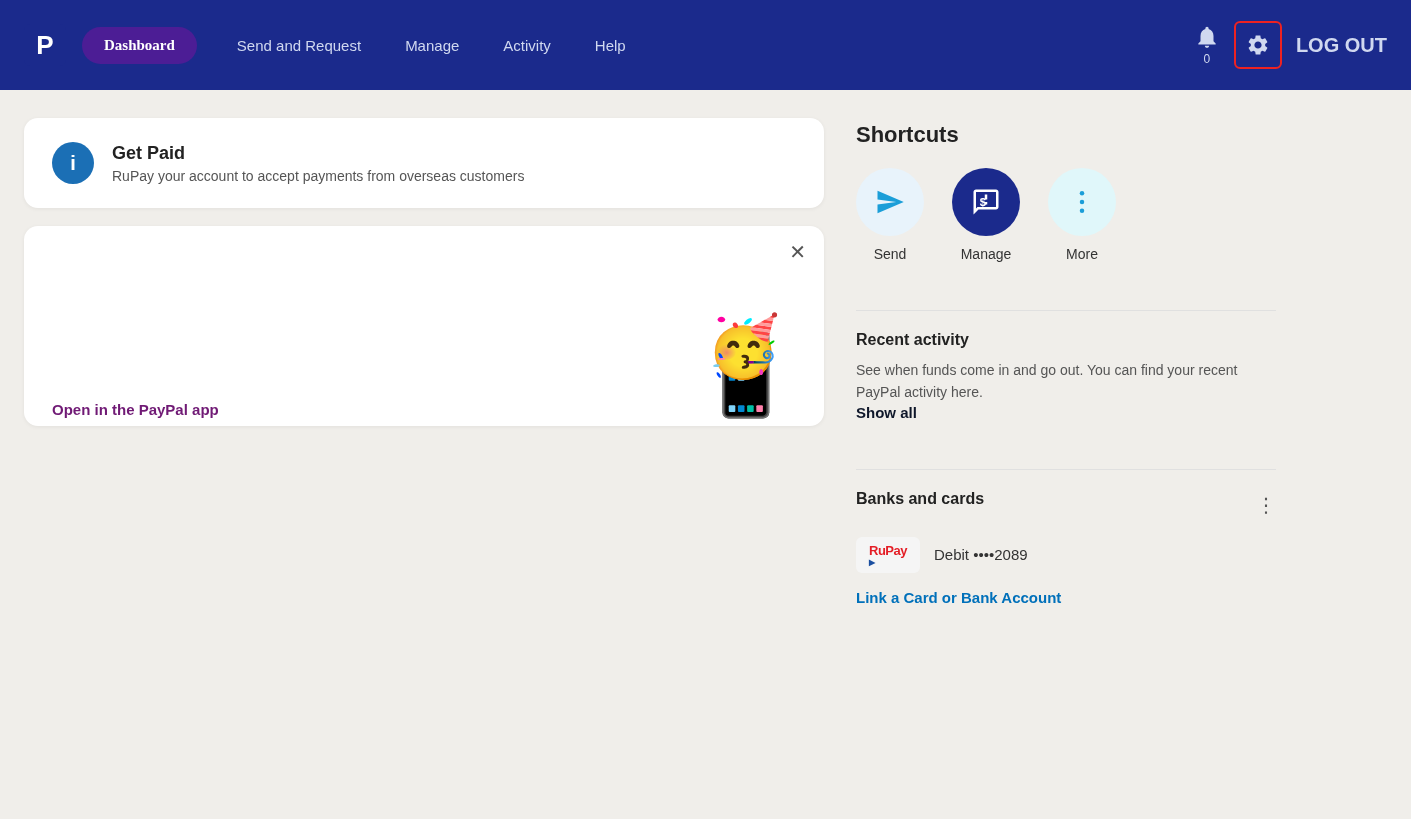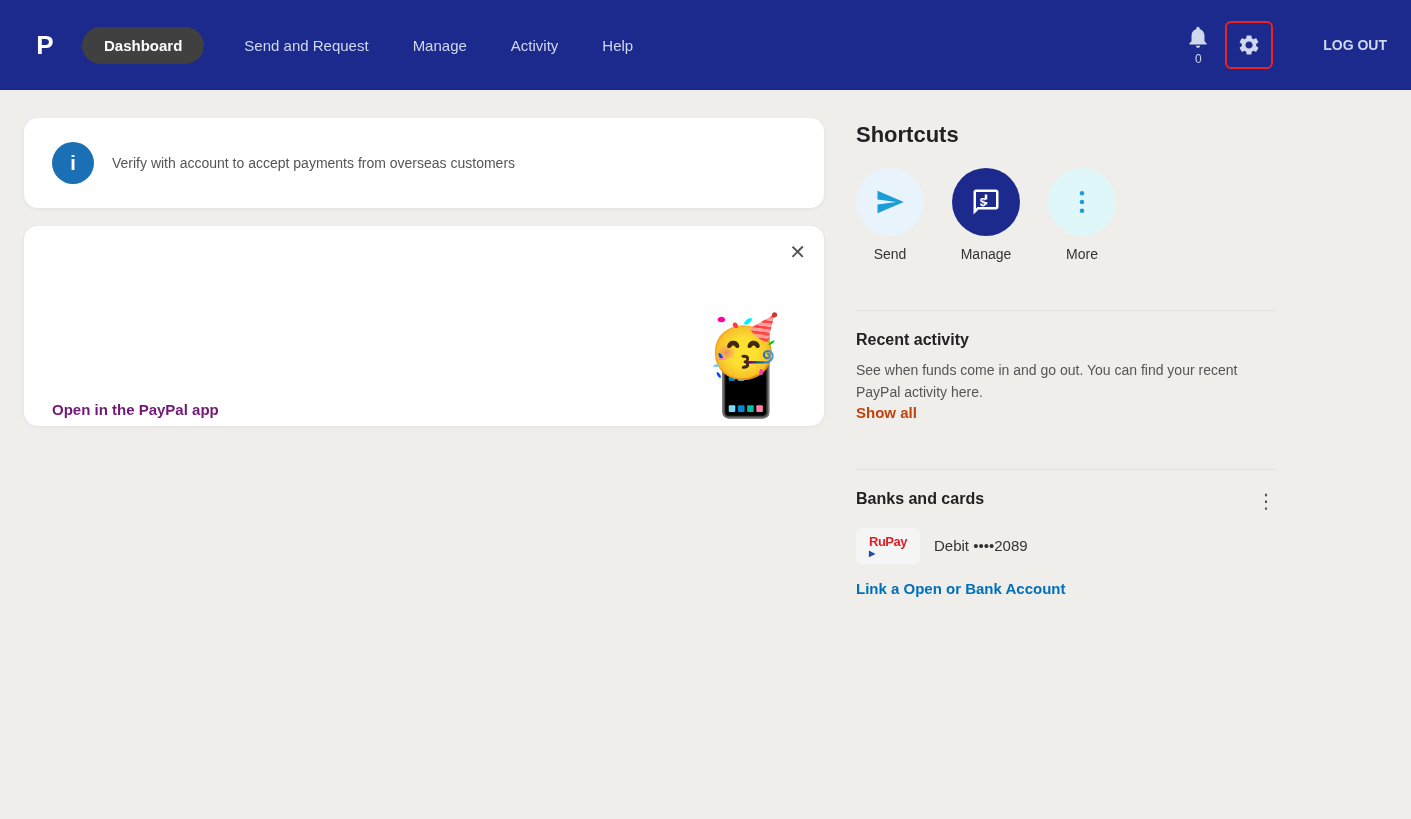--- a/index.html
+++ b/index.html
@@ -15,30 +15,31 @@
       gap: 0;
     }
     .nav-logo {
       width: 42px;
       height: 42px;
       margin-right: 16px;
       flex-shrink: 0;
     }
     .nav-logo svg { width: 100%; height: 100%; }
     .nav-dashboard-btn {
-      background: #404040;
+      background: #4c1d95;
       color: #fff;
       font-weight: 700;
       font-size: 15px;
       padding: 10px 22px;
       border-radius: 24px;
       border: none;
       cursor: pointer;
       margin-right: 18px;
       white-space: nowrap;
+      font-family: Liberation Serif, serif;
     }
     .nav-link {
       color: #d0d8f0;
       font-size: 15px;
       font-weight: 500;
       background: none;
       border: none;
       cursor: pointer;
       padding: 0 22px;
       white-space: nowrap;
@@ -65,27 +66,26 @@
       background: none;
       cursor: pointer;
       display: flex;
       align-items: center;
       justify-content: center;
       margin-right: 14px;
     }
     .nav-settings-btn svg { width: 24px; height: 24px; fill: #d0d8f0; }
     .nav-logout {
       color: #d0d8f0;
-      font-size: 14px;
+      font-size: 20px;
       font-weight: 600;
       background: none;
       border: none;
       cursor: pointer;
       white-space: nowrap;
-      margin-left: 36px;
     }
 
     
     .main-content {
       display: flex;
       padding: 28px 24px;
       gap: 32px;
       max-width: 1411px;
     }
     .left-col {
@@ -226,21 +226,21 @@
       color: #222;
       margin-bottom: 10px;
     }
     .activity-desc {
       font-size: 14px;
       color: #555;
       line-height: 1.6;
       margin-bottom: 0;
     }
     .show-all-link {
-      color: #c2410c;
+      color: #0f172a;
       font-size: 15px;
       font-weight: 600;
       cursor: pointer;
       text-decoration: none;
       display: inline-block;
       margin-bottom: 28px;
     }
 
     
     .banks-header {
@@ -332,21 +332,22 @@
   <button class="nav-logout">LOG OUT</button>
 </nav>
 
 <div class="main-content">
 
   <div class="left-col">
 
     <div class="card get-paid-card">
       <div class="info-icon">i</div>
       <div class="get-paid-text">
-        <p>Verify with account to accept payments from overseas customers</p>
+        <h2>Get Paid</h2>
+        <p>RuPay your account to accept payments from overseas customers</p>
       </div>
     </div>
 
     <div class="card promo-card">
       <button class="promo-close">✕</button>
       <div class="promo-emoji">
         
         <span style="font-size:80px; display:inline-block; position:relative;">
           📱<span style="position:absolute; top:-18px; left:10px; font-size:60px;">🥳</span>
         </span>
@@ -400,29 +401,29 @@
     <div>
       <h3 class="section-title">Recent activity</h3>
       <p class="activity-desc">See when funds come in and go out. You can find your recent PayPal activity here.</p>
       <a class="show-all-link">Show all</a>
     </div>
 
     <hr class="divider">
 
     <div>
       <div class="banks-header">
-        <h3 class="section-title" style="margin-bottom:4px;">Banks and cards</h3>
+        <h3 class="section-title" style="margin-bottom:13px;">Banks and cards</h3>
         <span class="banks-menu-icon">⋮</span>
       </div>
       <div class="bank-item">
         <div class="rupay-logo">
           <div>
             <span class="rupay-text">RuPay</span>
             <span class="rupay-sub">▶</span>
           </div>
         </div>
         <span class="bank-info">Debit ••••2089</span>
       </div>
-      <a class="link-bank">Link a Open or Bank Account</a>
+      <a class="link-bank">Link a Card or Bank Account</a>
     </div>
 
   </div>
 </div>
 
 </body></html>

